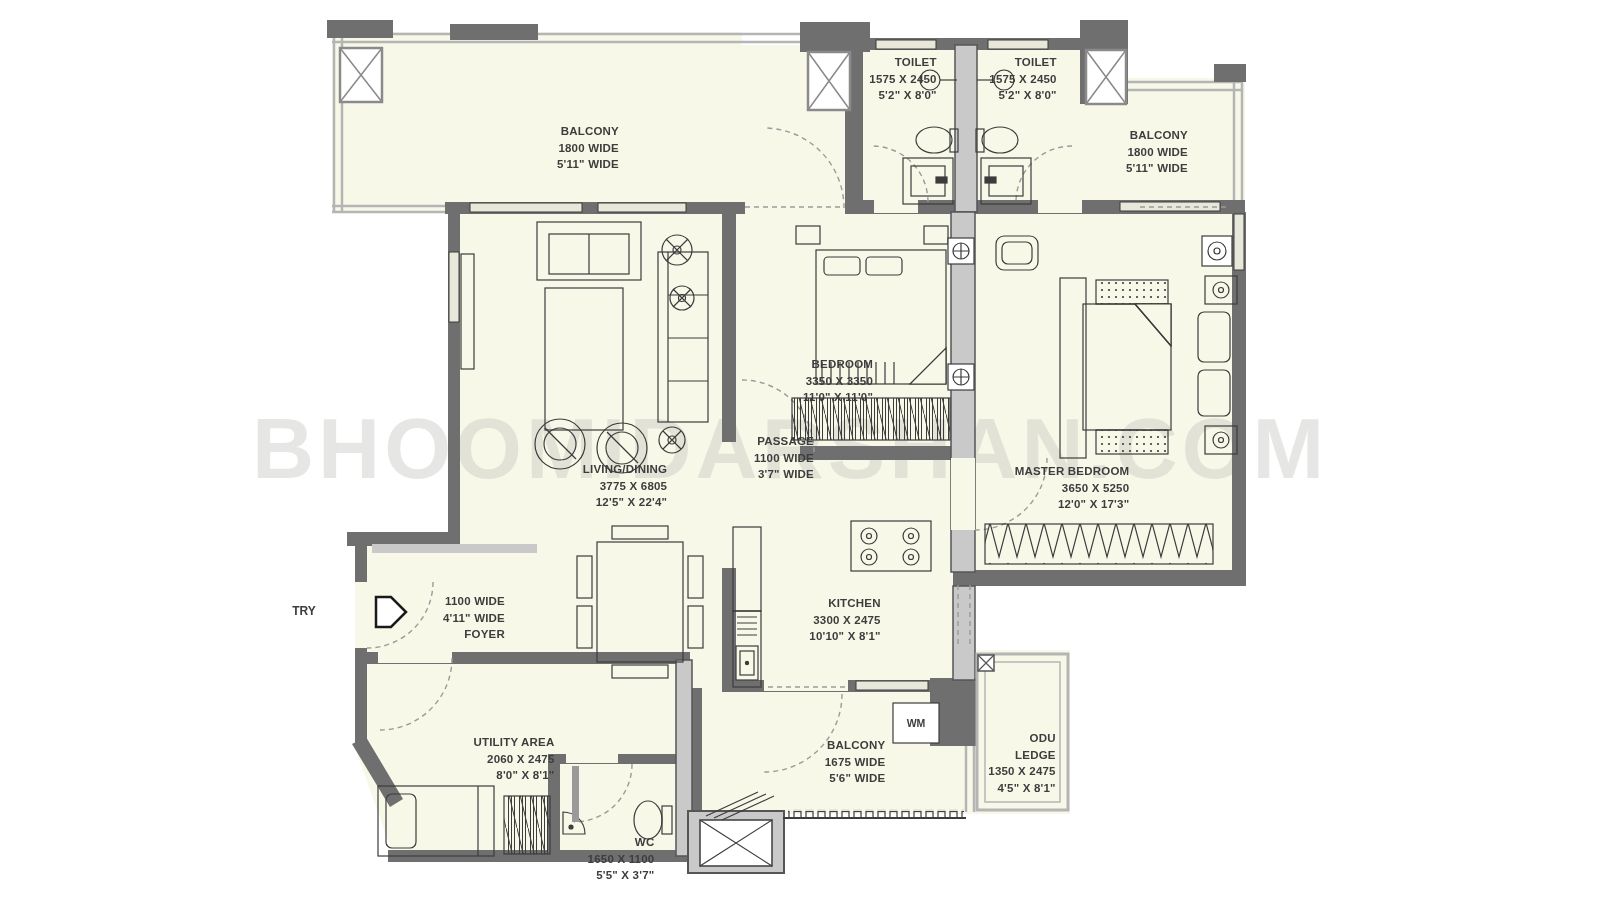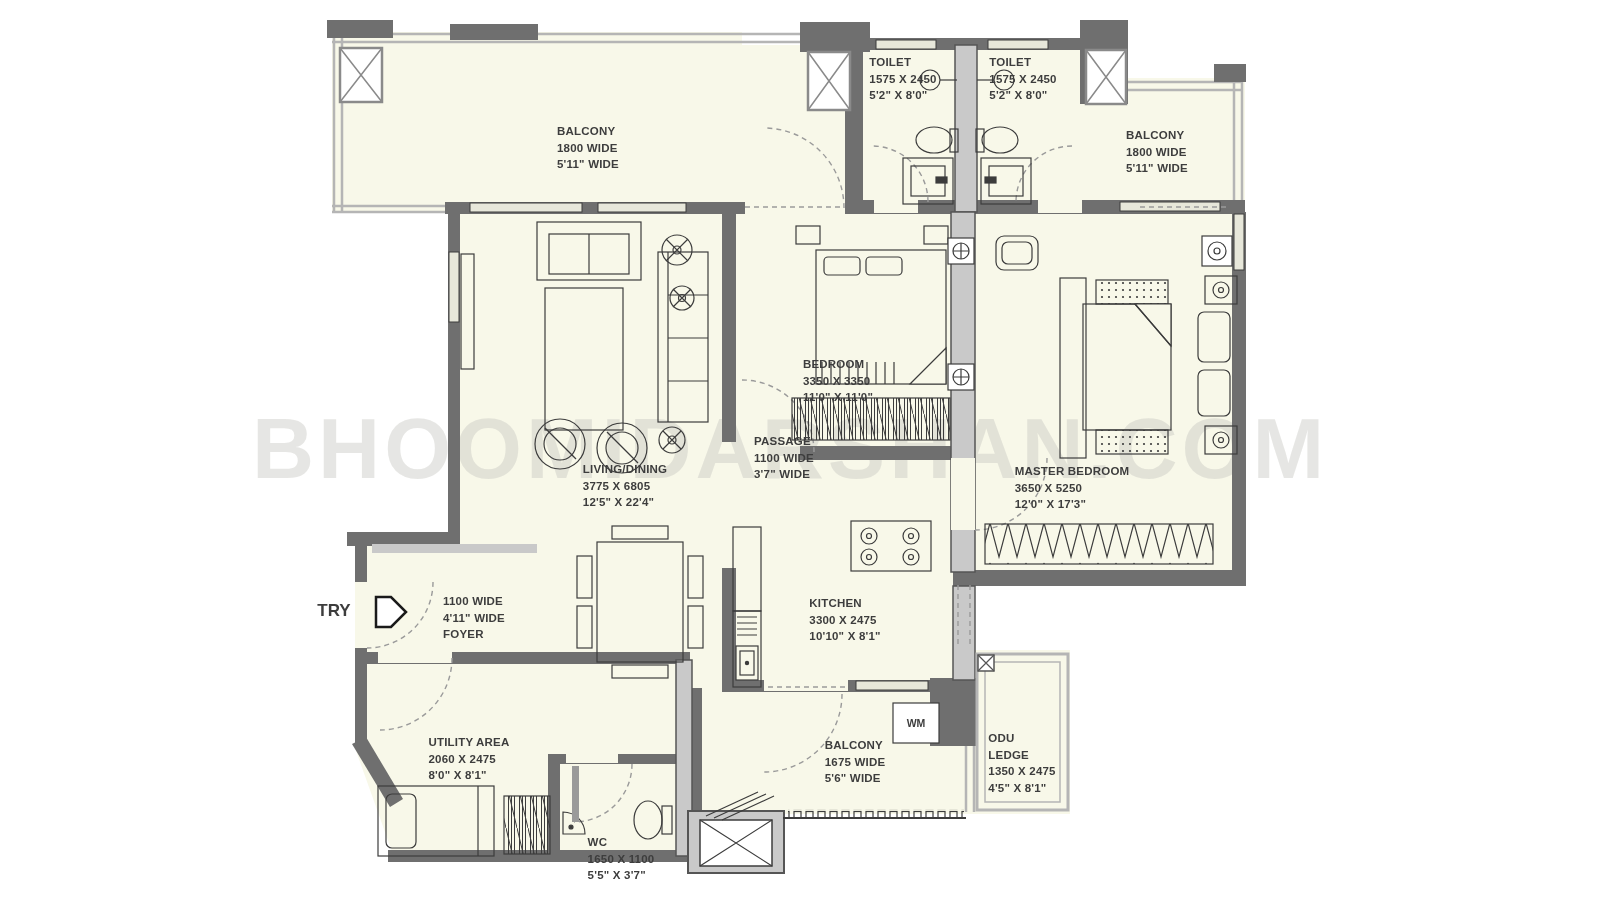--- a/index.html
+++ b/index.html
@@ -1,19 +1,19 @@
 <!DOCTYPE html>
 <html><head>
 <meta charset="utf-8">
 <style>
   html,body{margin:0;padding:0;background:#fff;}
   #stage{position:relative;width:1600px;height:900px;background:#fff;overflow:hidden;
          font-family:"Liberation Sans","DejaVu Sans",sans-serif;}
   #plan-svg{position:absolute;left:0;top:0;}
-  .plan-label{position:absolute;transform:translate(-50%,-50%);text-align:left;
+  .plan-label{position:absolute;transform:translate(-50%,-50%);text-align:right;
     font:700 11.5px/1.45 "Liberation Sans","DejaVu Sans",sans-serif;color:#3d3d3d;
     letter-spacing:.2px;white-space:nowrap;z-index:5;}
   .plan-label span{display:block;}
   .tiny-label{position:absolute;transform:translate(-50%,-50%);
     font:700 10.5px "Liberation Sans","DejaVu Sans",sans-serif;color:#3d3d3d;z-index:5;}
 </style>
 </head>
 <body>
 
 <div id="stage">
@@ -345,21 +345,21 @@
 <div class="plan-label" style="left:845px;top:620px">
   <span>KITCHEN</span>
   <span>3300 X 2475</span>
   <span>10'10" X 8'1"</span>
 </div>
 <div class="plan-label" style="left:474px;top:618px">
   <span>1100 WIDE</span>
   <span>4'11" WIDE</span>
   <span>FOYER</span>
 </div>
-<div class="plan-label" style="left:469px;top:759px">
+<div class="plan-label" style="left:514px;top:759px">
   <span>UTILITY AREA</span>
   <span>2060 X 2475</span>
   <span>8'0" X 8'1"</span>
 </div>
 <div class="plan-label" style="left:621px;top:859px">
   <span>WC</span>
   <span>1650 X 1100</span>
   <span>5'5" X 3'7"</span>
 </div>
 <div class="plan-label" style="left:855px;top:762px">
@@ -368,15 +368,15 @@
   <span>5'6" WIDE</span>
 </div>
 <div class="plan-label" style="left:1022px;top:763px">
   <span>ODU</span>
   <span>LEDGE</span>
   <span>1350 X 2475</span>
   <span>4'5" X 8'1"</span>
 </div>
 
 <div class="tiny-label" style="left:916px;top:723px">WM</div>
-<div class="tiny-label" style="left:334px;top:611px;font-size:17px">TRY</div>
+<div class="tiny-label" style="left:304px;top:611px;font-size:12px">TRY</div>
 
 </div>
 
 </body></html>

